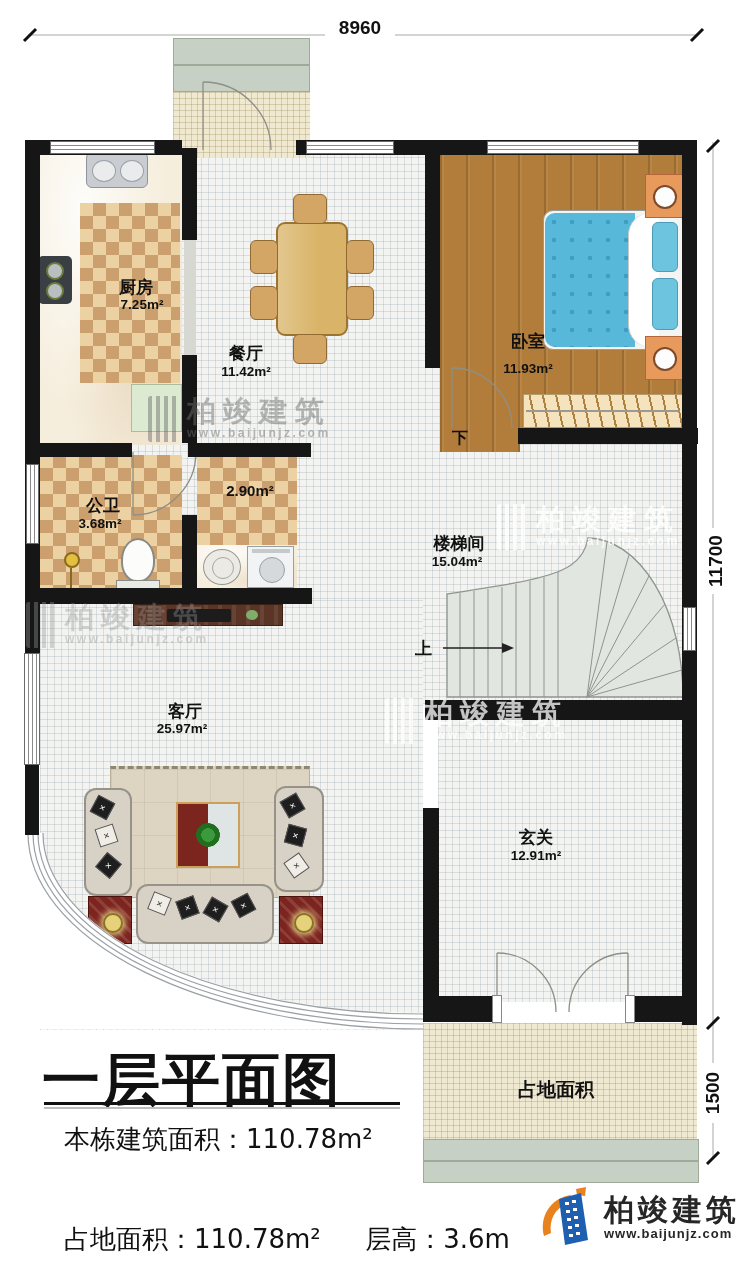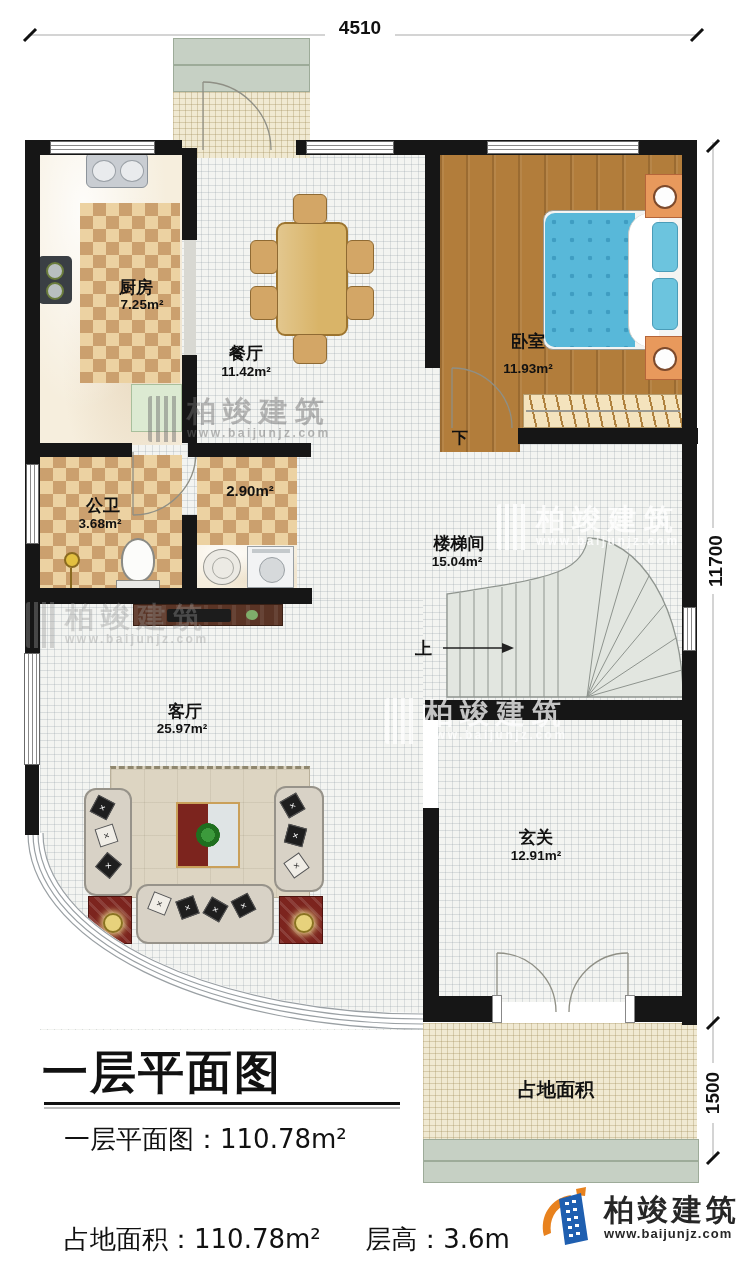--- a/index.html
+++ b/index.html
@@ -44,21 +44,21 @@
   .stable{background:#7c241e;border:1px solid #4c120e;box-sizing:border-box;
           background-image:repeating-linear-gradient(45deg,rgba(255,255,255,.12) 0 3px,transparent 3px 9px);}
   .goldlamp{position:absolute;border-radius:50%;background:#e7d27c;border:2px solid #8a7322;box-shadow:0 0 6px 2px rgba(240,225,150,.9);}
   
   .wm{position:absolute;display:flex;align-items:flex-start;gap:7px;pointer-events:none;}
   .wm-glyph{width:32px;height:46px;border-radius:3px;
     background-image:repeating-linear-gradient(90deg,currentColor 0 4px,transparent 4px 8px);}
   .wm-brand{font-size:29px;font-weight:700;letter-spacing:7px;line-height:1.05;white-space:nowrap;}
   .wm-url{font-size:12px;font-weight:700;letter-spacing:2.5px;white-space:nowrap;}
   
-  .t-main{font-size:46px;font-weight:700;letter-spacing:2px;}
+  .t-main{font-size:58px;font-weight:700;letter-spacing:2px;}
   .t-scale{font-size:42px;font-weight:400;font-family:"DejaVu Sans",sans-serif;margin-left:26px;}
   .statline{position:absolute;font-size:26px;white-space:nowrap;}
   .statval{font-family:"DejaVu Sans",sans-serif;font-size:26px;}
   .logo-brand{font-size:30px;font-weight:700;letter-spacing:4px;color:#262626;line-height:1.1;white-space:nowrap;}
   .logo-url{font-size:13px;font-weight:700;letter-spacing:1px;color:#262626;white-space:nowrap;}
 </style>
 </head>
 <body>
 
 <div class="page">
@@ -259,21 +259,21 @@
   <div class="rname" style="left:459px;top:532px;">楼梯间</div>
   <div class="rarea" style="left:457px;top:554px;">15.04m²</div>
   <div class="rname" style="left:185px;top:700px;">客厅</div>
   <div class="rarea" style="left:182px;top:721px;">25.97m²</div>
   <div class="rname" style="left:536px;top:826px;">玄关</div>
   <div class="rarea" style="left:536px;top:848px;">12.91m²</div>
   <div class="rname" style="left:556px;top:1077px;font-size:19px;">占地面积</div>
   <div class="abs" style="left:452px;top:428px;font-size:16px;font-weight:700;">下</div>
   <div class="abs" style="left:415px;top:637px;font-size:17px;font-weight:700;">上</div>
 
-  <div class="dimlabel" style="left:325px;top:17px;width:70px;">4510</div>
+  <div class="dimlabel" style="left:325px;top:17px;width:70px;">8960</div>
   <div class="dimlabel rot" style="left:683px;top:550px;width:66px;">11700</div>
   <div class="dimlabel rot" style="left:683px;top:1082px;width:60px;">1500</div>
 
   <div class="wm" style="left:148px;top:396px;color:rgba(110,110,110,.48);">
     <div class="wm-glyph"></div>
     <div>
         <div class="wm-brand">柏竣建筑</div>
          <div class="wm-url">www.baijunjz.com</div>
       </div>
   </div>
@@ -299,21 +299,21 @@
       </div>
   </div>
 
   <div class="abs" style="left:42px;top:1042px;display:flex;align-items:baseline;">
     <span class="t-main">一层平面图</span>
   </div>
   <div class="abs" style="left:44px;top:1102px;width:356px;height:3px;background:#111;"></div>
   <div class="abs" style="left:44px;top:1107px;width:356px;height:2px;background:#bdbdbd;"></div>
 
   <div class="statline" style="left:64px;top:1122px;">
-    <span>一层平面图：</span><span class="statval">110.78m²</span>
+    <span>本栋建筑面积：</span><span class="statval">110.78m²</span>
   </div>
   <div class="statline" style="left:64px;top:1222px;">
     <span>占地面积：</span><span class="statval">110.78m²</span>
     <span style="display:inline-block;width:30px;"></span>
     <span>层高：</span><span class="statval">3.6m</span>
   </div>
 
   <div class="abs" style="left:538px;top:1186px;display:flex;align-items:center;gap:8px;">
     <svg width="58" height="62" viewBox="0 0 58 62">
       <path d="M6,50 C1,30 13,12 33,9 L29,18 C17,22 11,34 13,47 Z" fill="#e8821e"></path>

